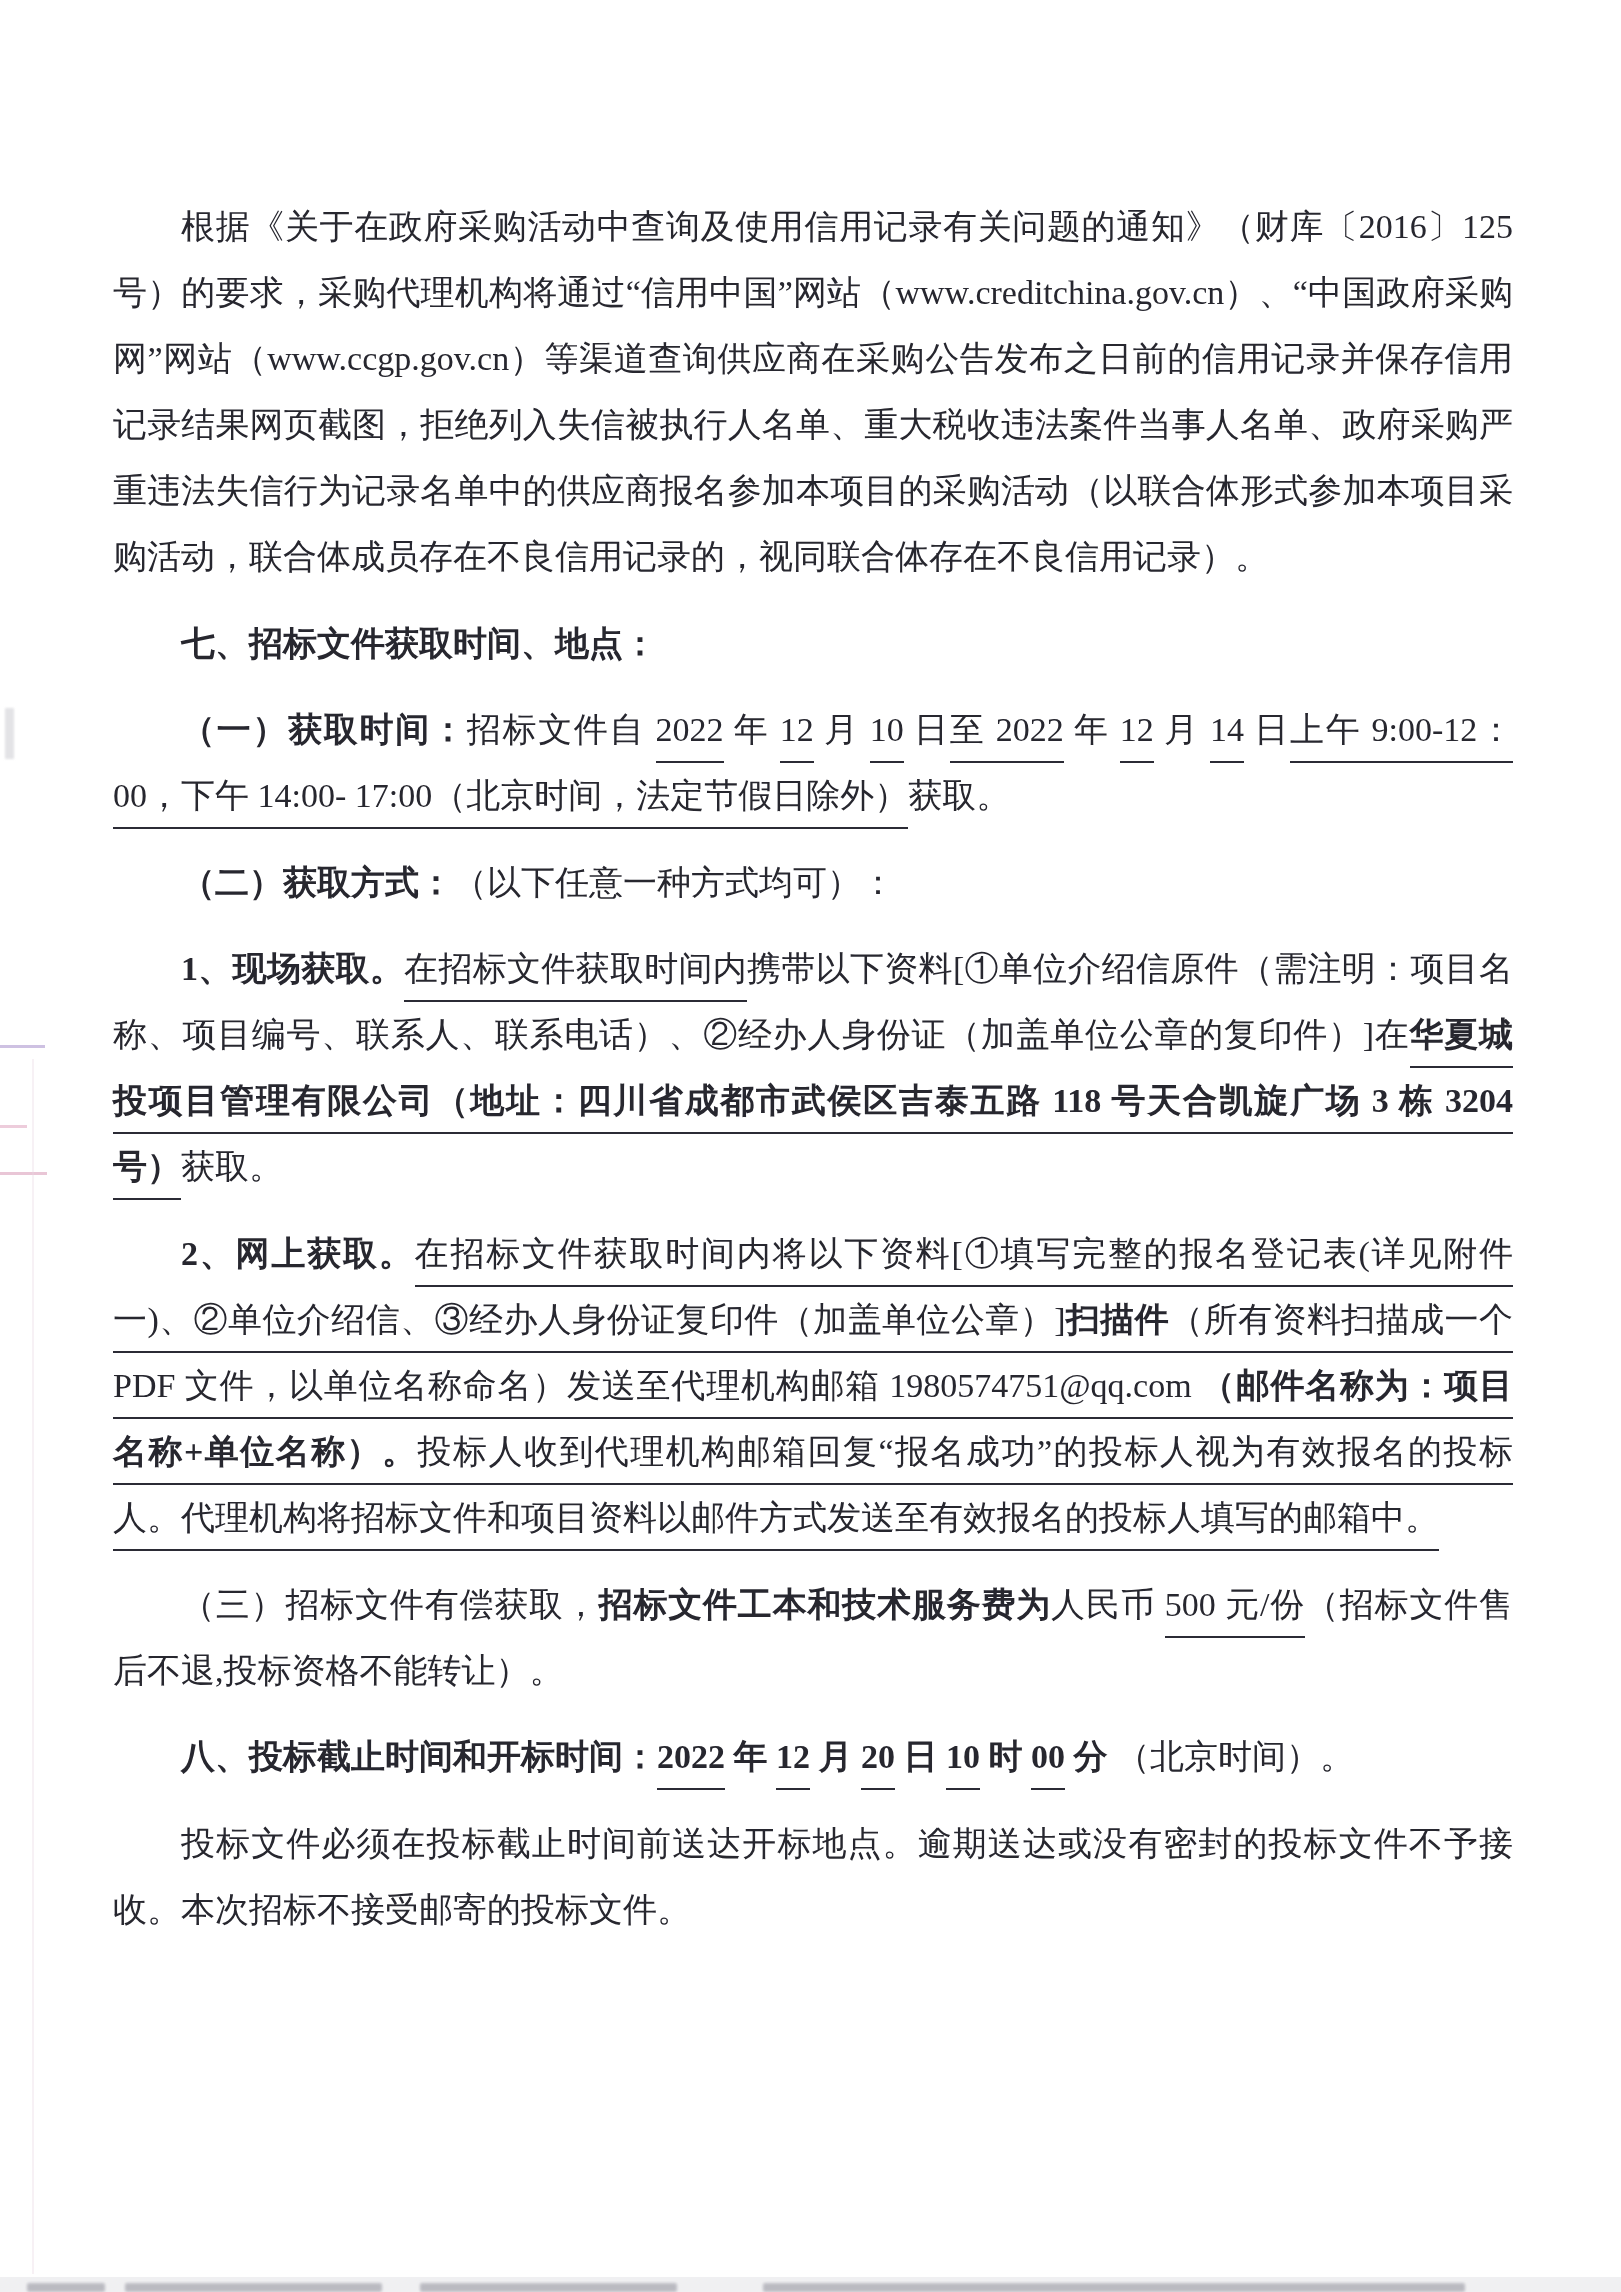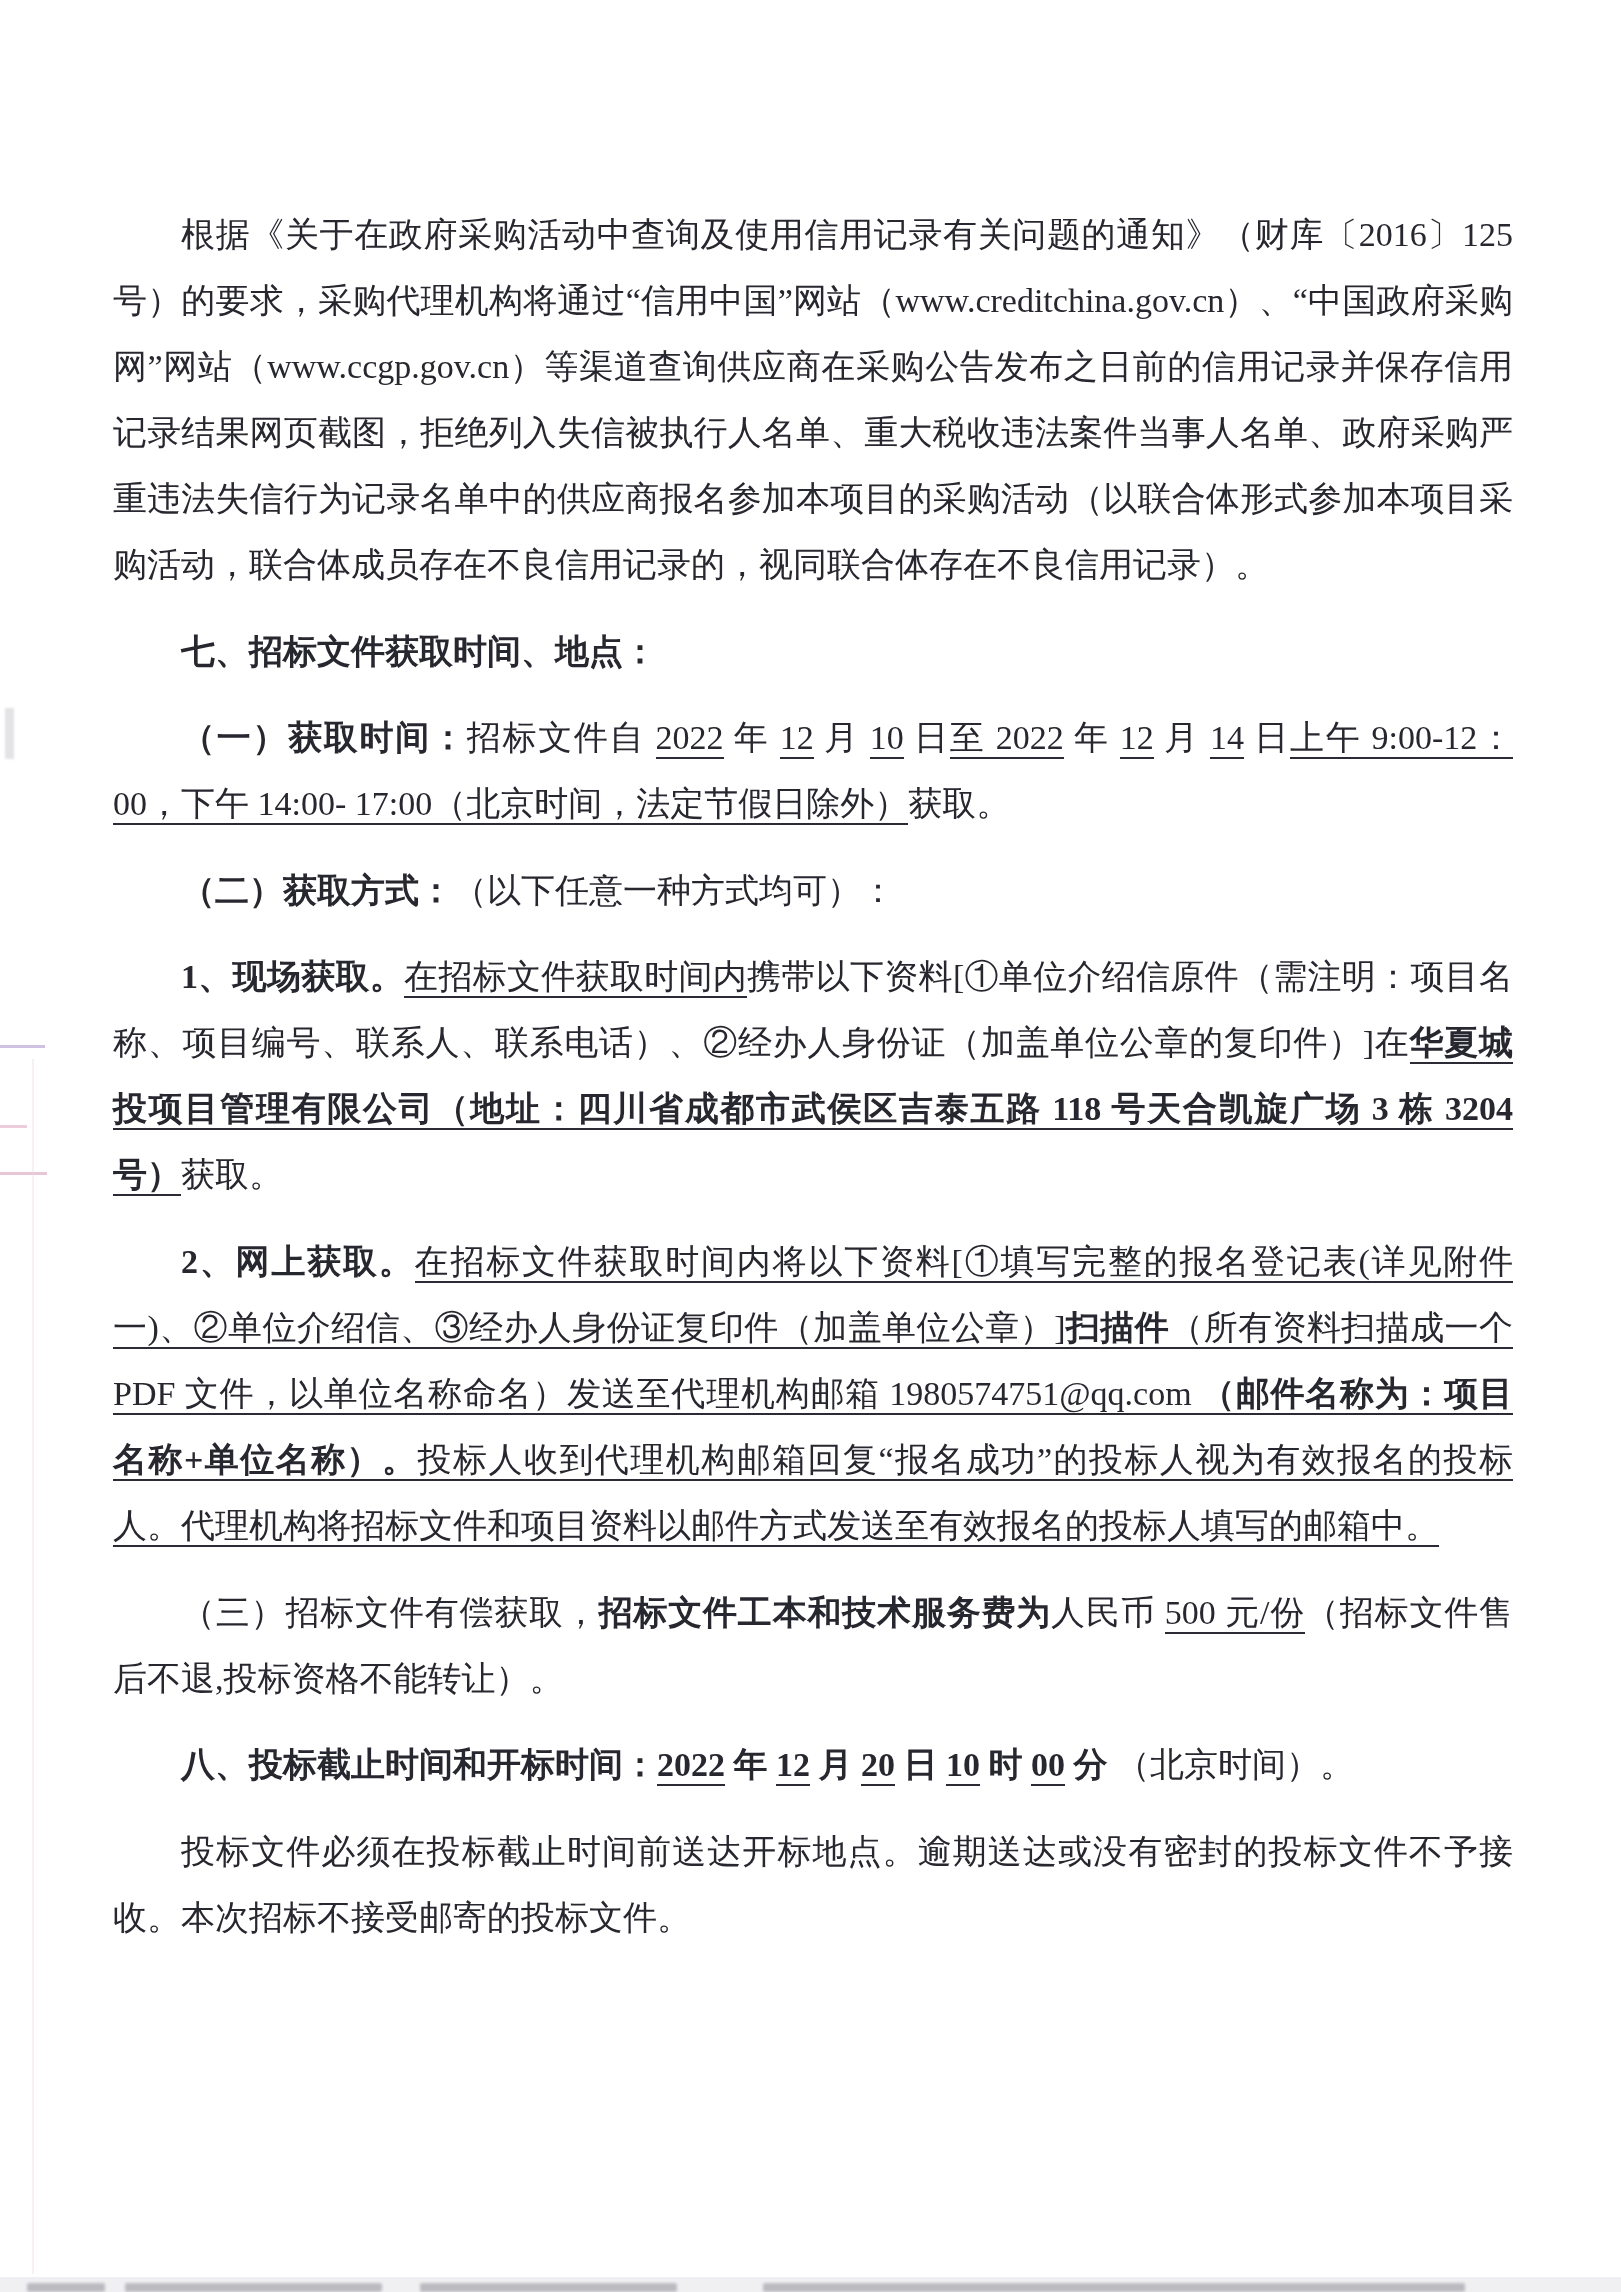--- a/index.html
+++ b/index.html
@@ -8,32 +8,32 @@
     width: 1621px;
     height: 2293px;
     background: #ffffff;
     overflow: hidden;
     font-family: "Liberation Serif", "DejaVu Serif", serif;
   }
   .doc {
     position: absolute;
     left: 113px;
     right: 108px;
-    top: 202px;
+    top: 194px;
     color: #27272f;
     font-size: 34px;
     line-height: 66px;
     text-align: justify;
   }
   .para {
     margin: 0 0 20.6px 0;
     text-indent: 2em;
   }
   .b { font-weight: bold; }
-  .u { border-bottom: 2.9px solid #2b2b35; padding-bottom: 1px; }
+  .u { border-bottom: 2.9px solid #2b2b35; padding-bottom: 13px; }
   
   .artifact { position: absolute; pointer-events: none; }
   .a1 { left: 4.9px; top: 708px; width: 8.8px; height: 51px; background: #c9c9cf; opacity:.5; filter: blur(1px); }
   .a2 { left: 0; top: 1045px; width: 45px; height: 2.9px; background: #b9a6d6; opacity:.7; }
   .a3 { left: 0; top: 1125px; width: 27.4px; height: 2.9px; background: #e8bfd2; opacity:.8; }
   .a4 { left: 0; top: 1172px; width: 47px; height: 2.9px; background: #e3b8cc; opacity:.8; }
   .a5 { left: 32px; top: 1059px; width: 2px; height: 1215px; background: #e8d6e2; opacity:.35; }
   
   .pagebreak {
     position: absolute; left: 0; right: 0; bottom: 0; height: 15.7px;

